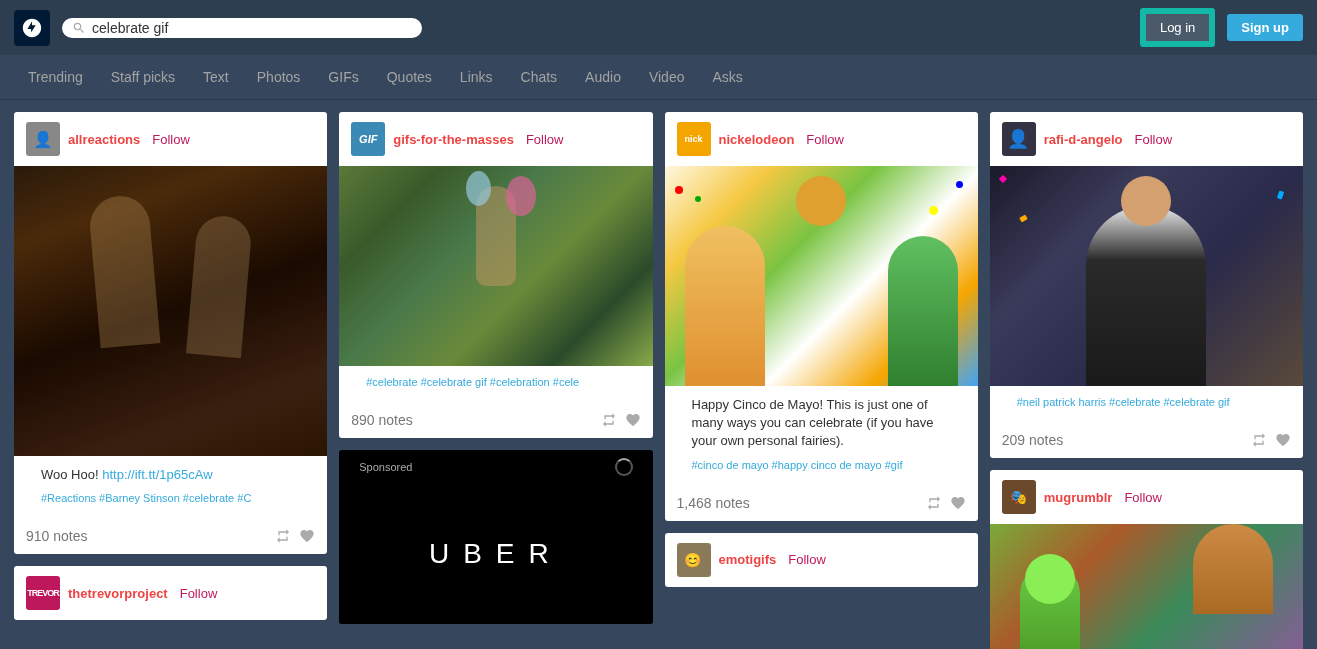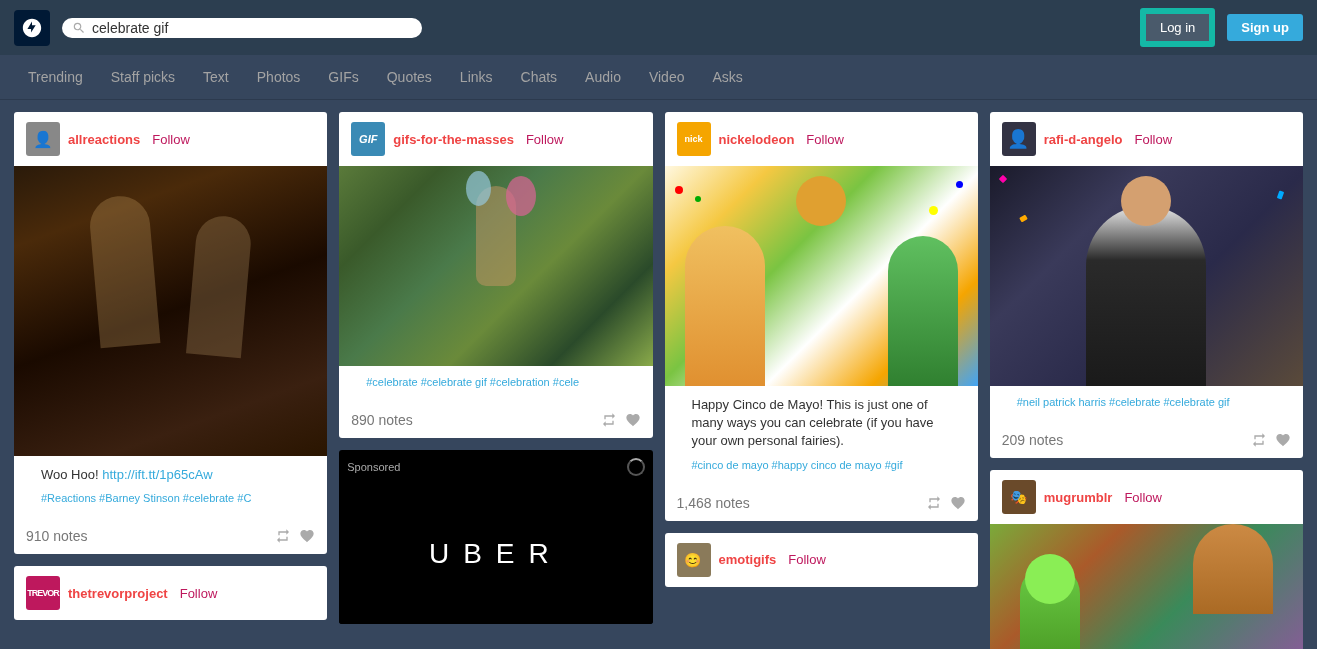--- a/index.html
+++ b/index.html
@@ -122,21 +122,21 @@
 
     
     .sponsored-card {
       background: black;
       border-radius: 3px;
       overflow: hidden;
       position: relative;
     }
     .sponsored-label {
       color: #aaa; font-size: 11px;
-      padding: 8px 8px;
+      padding: 8px 20px;
       display: flex; align-items: center; justify-content: space-between;
     }
     .sponsored-body {
       display: flex; align-items: center; justify-content: center;
       height: 140px;
       background: black;
     }
     .uber-text {
       color: white;
       font-size: 28px;

